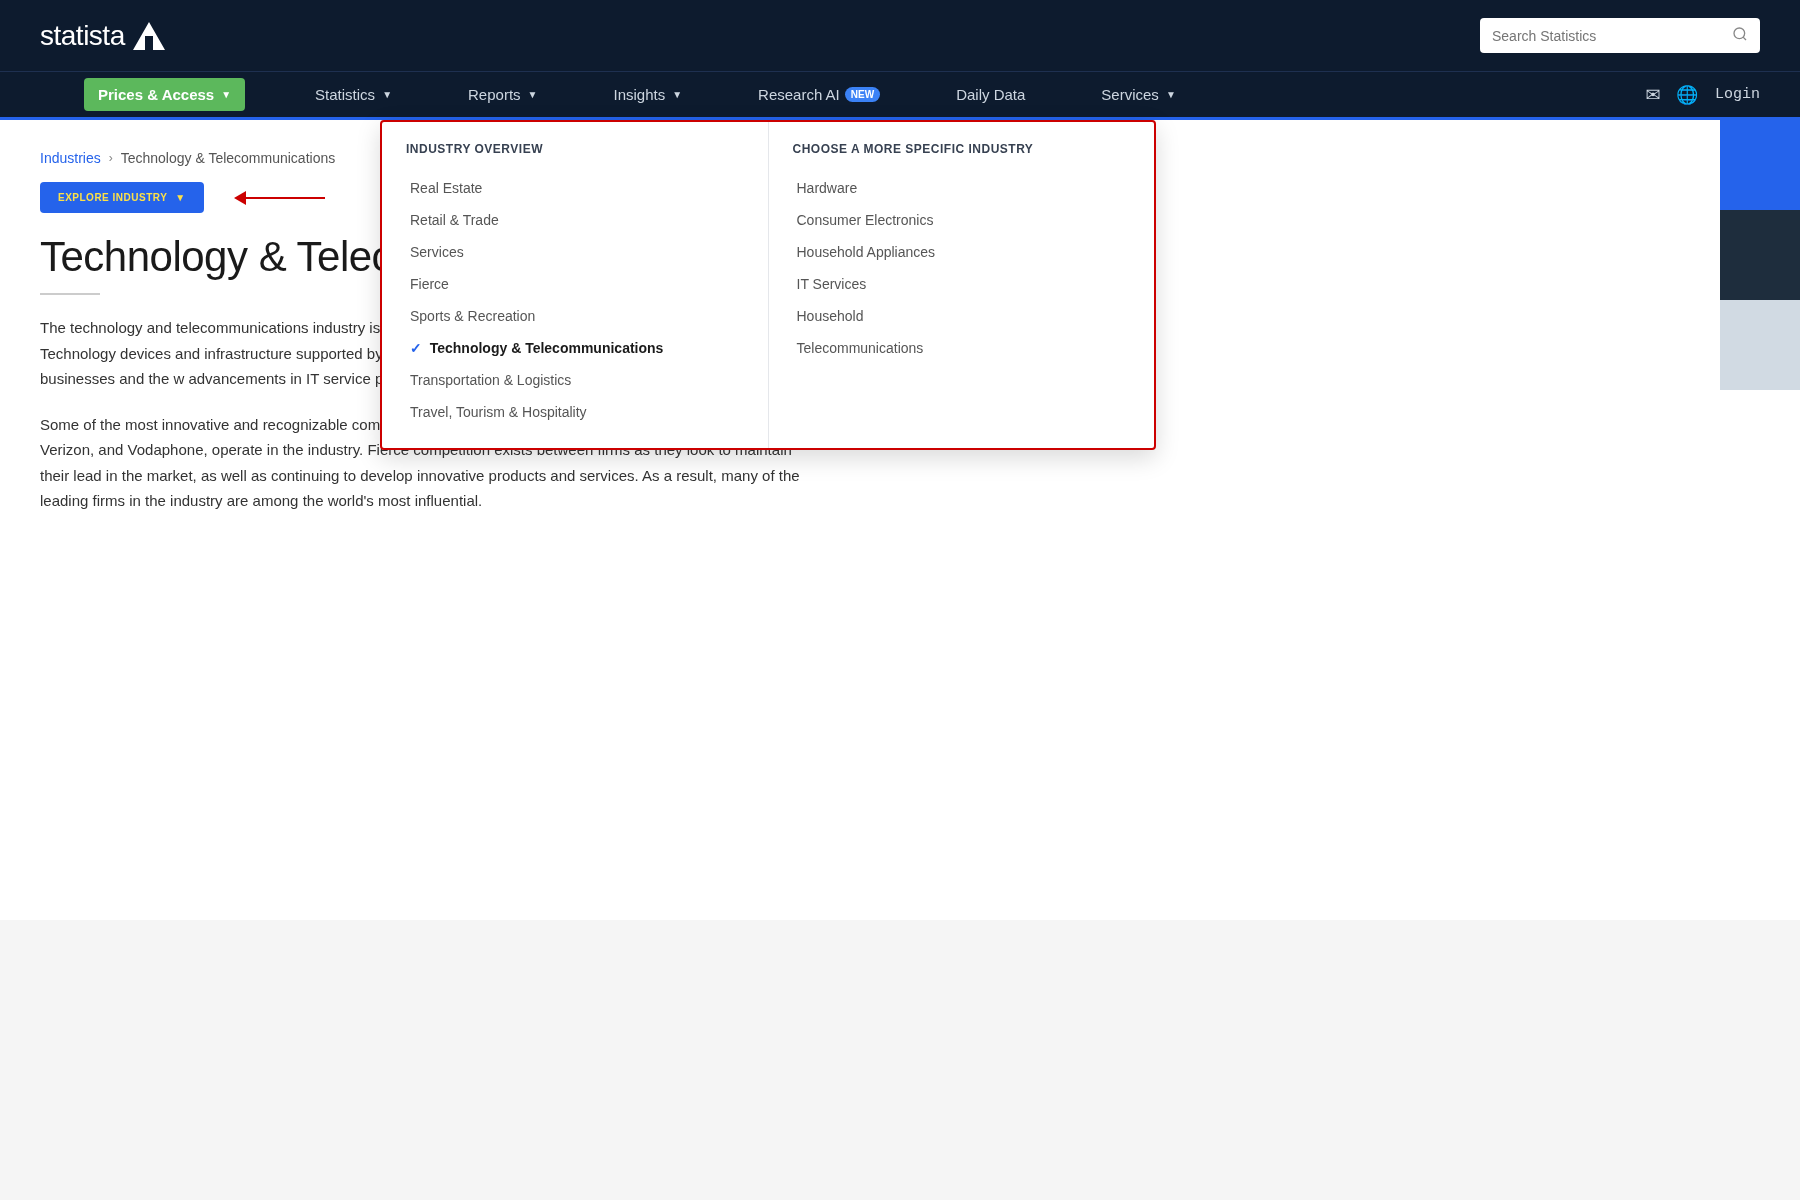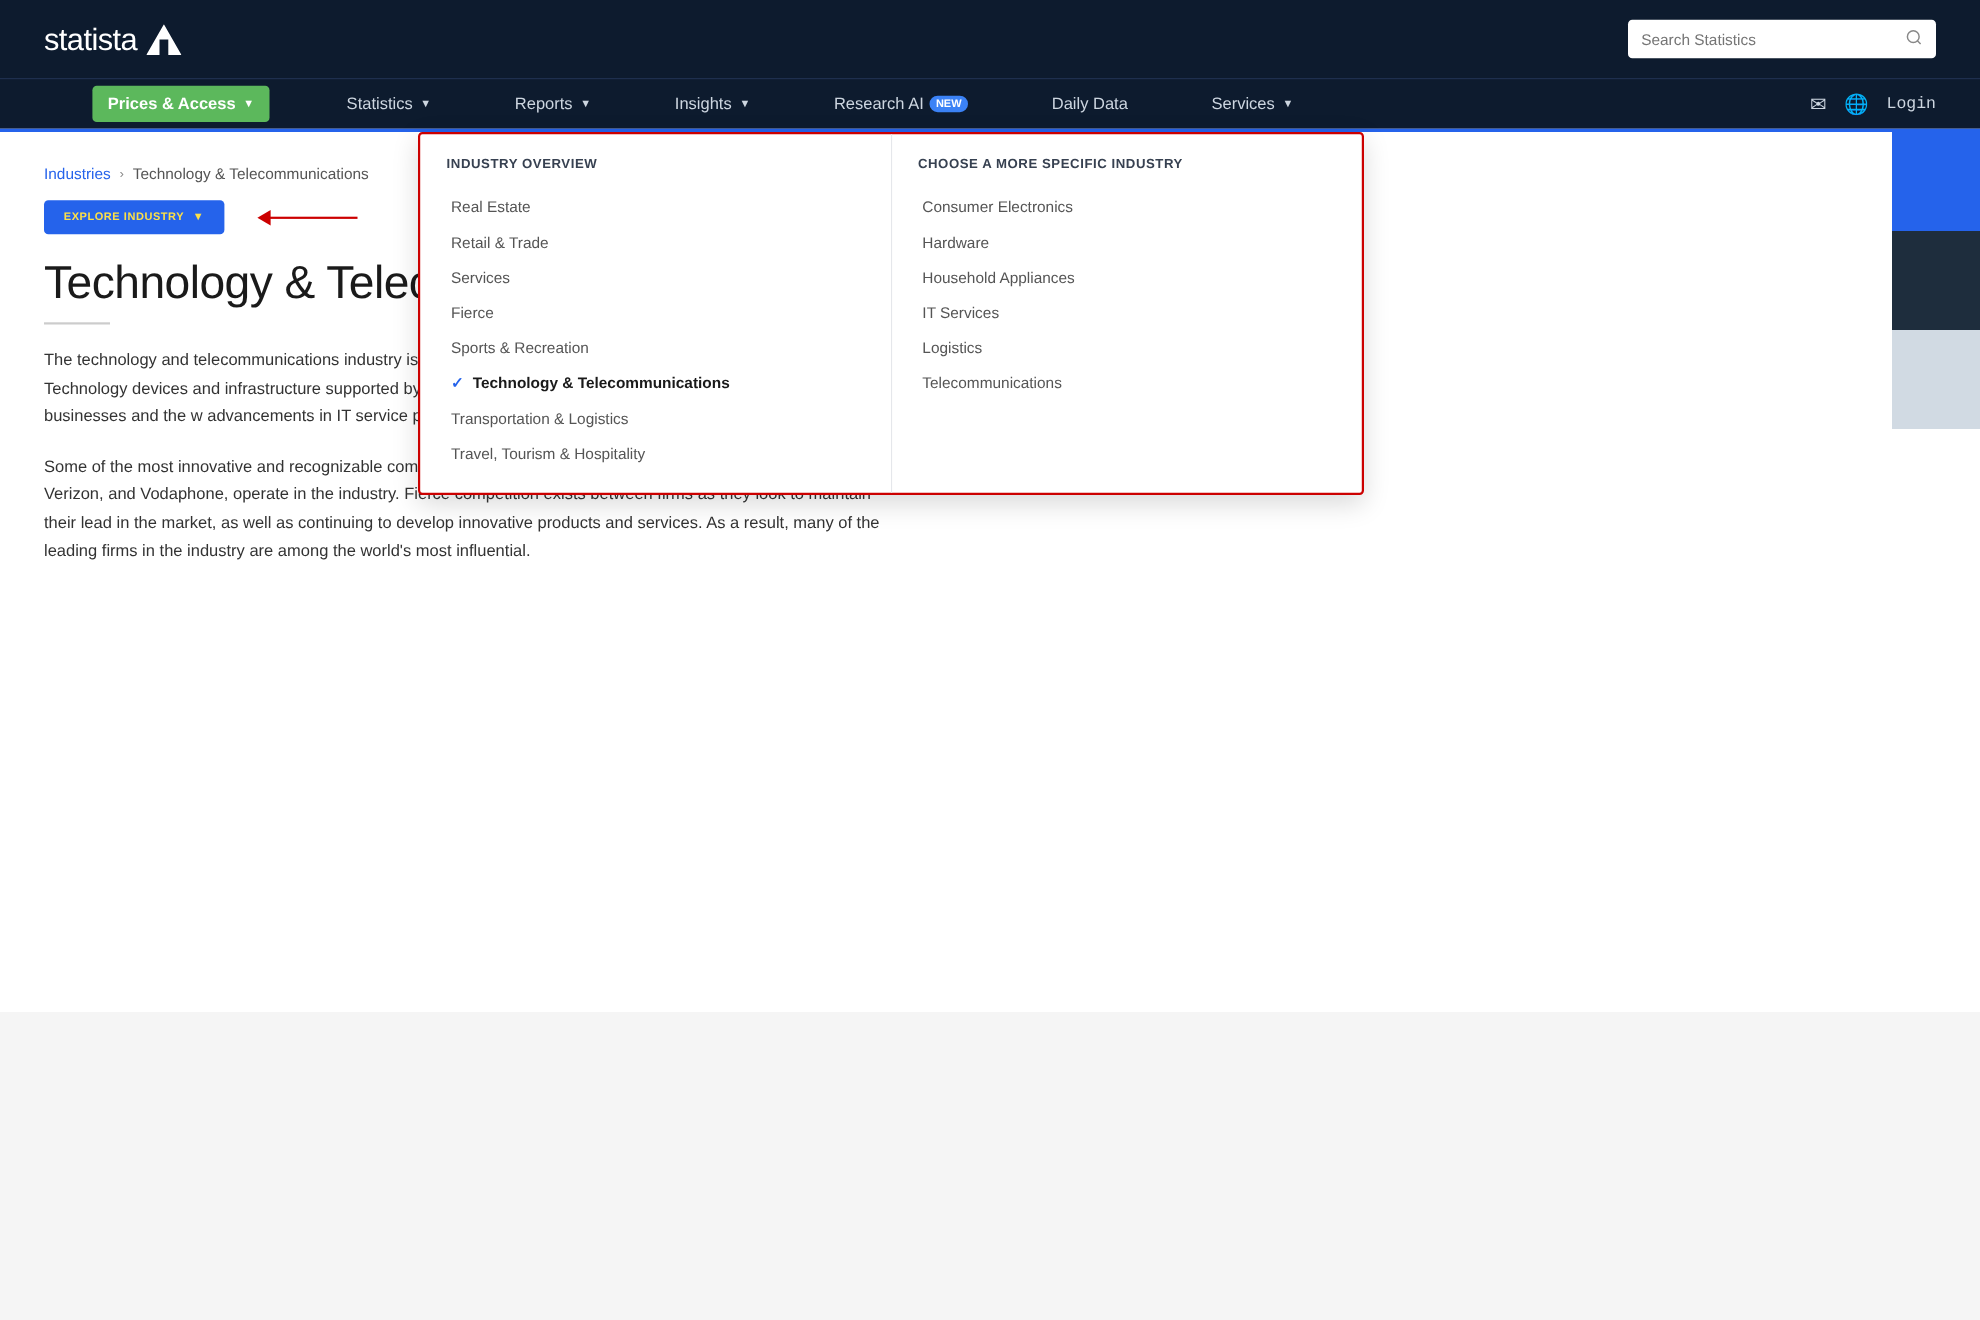--- a/index.html
+++ b/index.html
@@ -209,21 +209,21 @@
       color: #333;
       max-width: 780px;
       margin-bottom: 20px;
     }
 
     
     .dropdown-overlay {
       position: absolute;
       top: 0;
       left: 380px;
-      width: 860px;
+      width: 776px;
       background: white;
       border: 2px solid #cc0000;
       border-radius: 4px;
       box-shadow: 0 8px 24px rgba(0,0,0,0.15);
       z-index: 100;
       display: flex;
       flex-direction: column;
     }
     .dropdown-cols {
       display: flex;
@@ -413,33 +413,33 @@
           <li class="dropdown-item">
             <span>Travel, Tourism &amp; Hospitality</span>
           </li>
         </ul>
       </div>
 
       <div class="dropdown-col">
         <div class="dropdown-col-header">CHOOSE A MORE SPECIFIC INDUSTRY</div>
         <ul class="dropdown-list">
           <li class="dropdown-item">
+            <span>Hardware</span>
+          </li>
+          <li class="dropdown-item">
             <span>Consumer Electronics</span>
           </li>
           <li class="dropdown-item">
-            <span>Hardware</span>
-          </li>
-          <li class="dropdown-item">
             <span>Household Appliances</span>
           </li>
           <li class="dropdown-item">
             <span>IT Services</span>
           </li>
           <li class="dropdown-item">
-            <span>Logistics</span>
+            <span>Household</span>
           </li>
           <li class="dropdown-item">
             <span>Telecommunications</span>
           </li>
         </ul>
       </div>
     </div>
   </div>
 
   <div class="right-sidebar">

